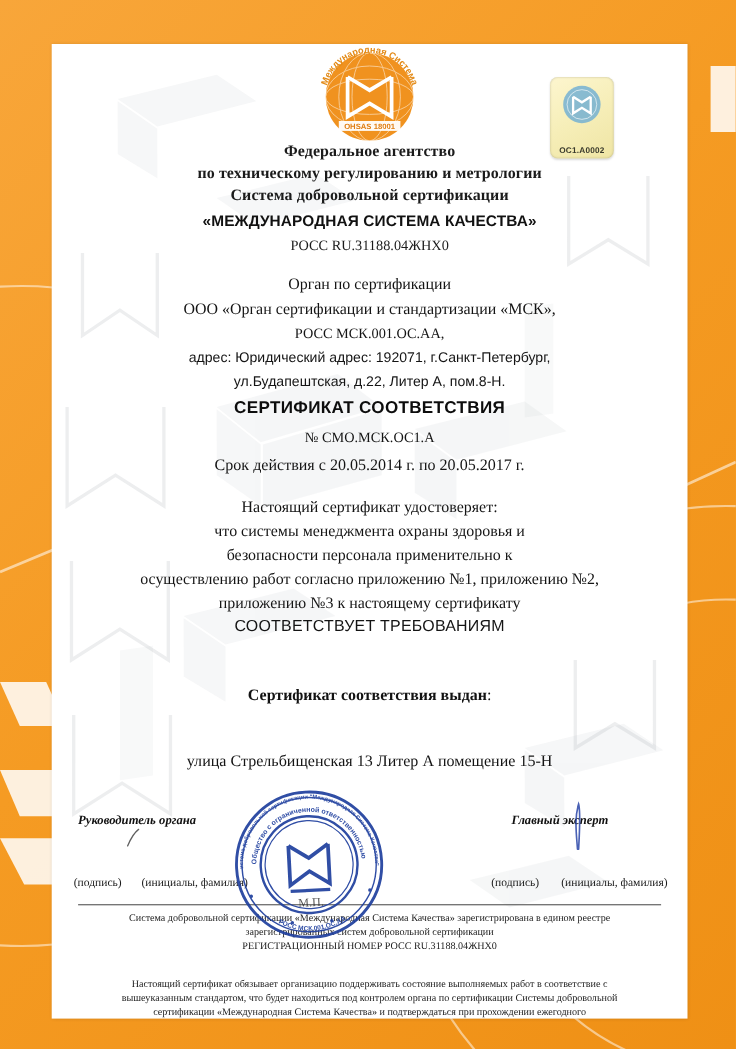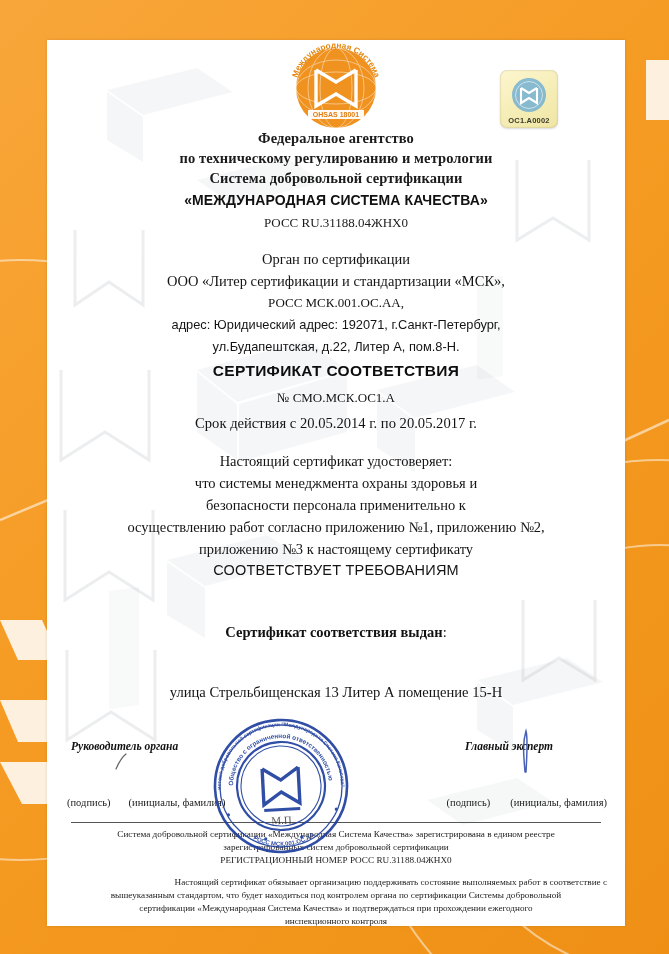--- a/index.html
+++ b/index.html
@@ -29,21 +29,21 @@
   #paper-watermarks{position:absolute;inset:0;overflow:hidden;pointer-events:none;}
 
   #content{position:relative;z-index:3;width:100%;height:100%;}
 
   
   #emblem{
     position:absolute;left:50%;top:-12px;transform:translateX(-50%);
     width:112px;height:112px;
   }
   #holo{
-    position:absolute;right:67px;top:30px;width:58px;height:58px;
+    position:absolute;right:67px;top:30px;width:58px;height:74px;
     background:linear-gradient(150deg,#fdf6cf 0%,#f6eeb8 50%,#efe5a4 100%);
     border-radius:7px;
     box-shadow:0 0 2px rgba(0,0,0,.25) inset, 0 1px 2px rgba(0,0,0,.15);
     display:flex;flex-direction:column;align-items:center;justify-content:flex-start;
     padding-top:3px;box-sizing:border-box;
   }
   #holo .holo-code{
     font-family:"Liberation Sans",sans-serif;
     font-size:7.5px;font-weight:700;color:#3a3a2c;letter-spacing:.2px;
     position:absolute;bottom:3px;
@@ -201,21 +201,21 @@
     <div class="ctr" style="position:absolute;left:0;right:0;top:88px;">
       <div class="hdr">Федеральное агентство</div>
       <div class="hdr">по техническому регулированию и метрологии</div>
       <div class="hdr">Система добровольной сертификации</div>
       <div class="hdr hdr-caps" style="margin-top:2px;">«МЕЖДУНАРОДНАЯ СИСТЕМА КАЧЕСТВА»</div>
       <div class="rossnum" style="margin-top:3px;">РОСС RU.31188.04ЖНХ0</div>
     </div>
 
     <div class="ctr" style="position:absolute;left:0;right:0;top:208px;">
       <div class="body-line">Орган по сертификации</div>
-      <div class="body-line">ООО «Литер сертификации и стандартизации «МСК»,</div>
+      <div class="body-line">ООО «Орган сертификации и стандартизации «МСК»,</div>
       <div class="body-line" style="font-size:13px;">РОСС МСК.001.ОС.АА,</div>
       <div class="body-sans">адрес: Юридический адрес: 192071, г.Санкт-Петербург,</div>
       <div class="body-sans">ул.Будапештская, д.22, Литер А, пом.8-Н.</div>
     </div>
 
     <div class="ctr" style="position:absolute;left:0;right:0;top:322px;">
       <div class="cert-title">СЕРТИФИКАТ СООТВЕТСТВИЯ</div>
       <div class="cert-num" style="margin-top:10px;">№ СМО.МСК.ОС1.А</div>
       <div class="valid" style="margin-top:9px;">Срок действия с 20.05.2014 г. по 20.05.2017 г.</div>
     </div>
@@ -257,21 +257,21 @@
       <span class="sig-caption">(подпись)</span>
       <span class="sig-caption" style="margin-left:16px;">(инициалы, фамилия)</span>
     </div>
 
     <div id="footrule"></div>
 
     <div style="position:absolute;left:18px;right:18px;top:788px;">
       <div class="foot">Система добровольной сертификации «Международная Система Качества» зарегистрирована в едином реестре</div>
       <div class="foot">зарегистрированных систем добровольной сертификации</div>
       <div class="foot foot-em">РЕГИСТРАЦИОННЫЙ НОМЕР РОСС RU.31188.04ЖНХ0</div>
-      <div class="foot" style="margin-top:8px;text-align:right;">Настоящий сертификат обязывает организацию поддерживать состояние выполняемых работ в соответствие с</div>
+      <div class="foot" style="margin-top:20px;">Настоящий сертификат обязывает организацию поддерживать состояние выполняемых работ в соответствие с</div>
       <div class="foot">вышеуказанным стандартом, что будет находиться под контролем органа по сертификации Системы добровольной</div>
       <div class="foot">сертификации «Международная Система Качества» и подтверждаться при прохождении ежегодного</div>
       <div class="foot">инспекционного контроля</div>
     </div>
 
   </div>
 </div>
 
 <svg id="stamp" viewBox="0 0 148 148">
   <defs>

